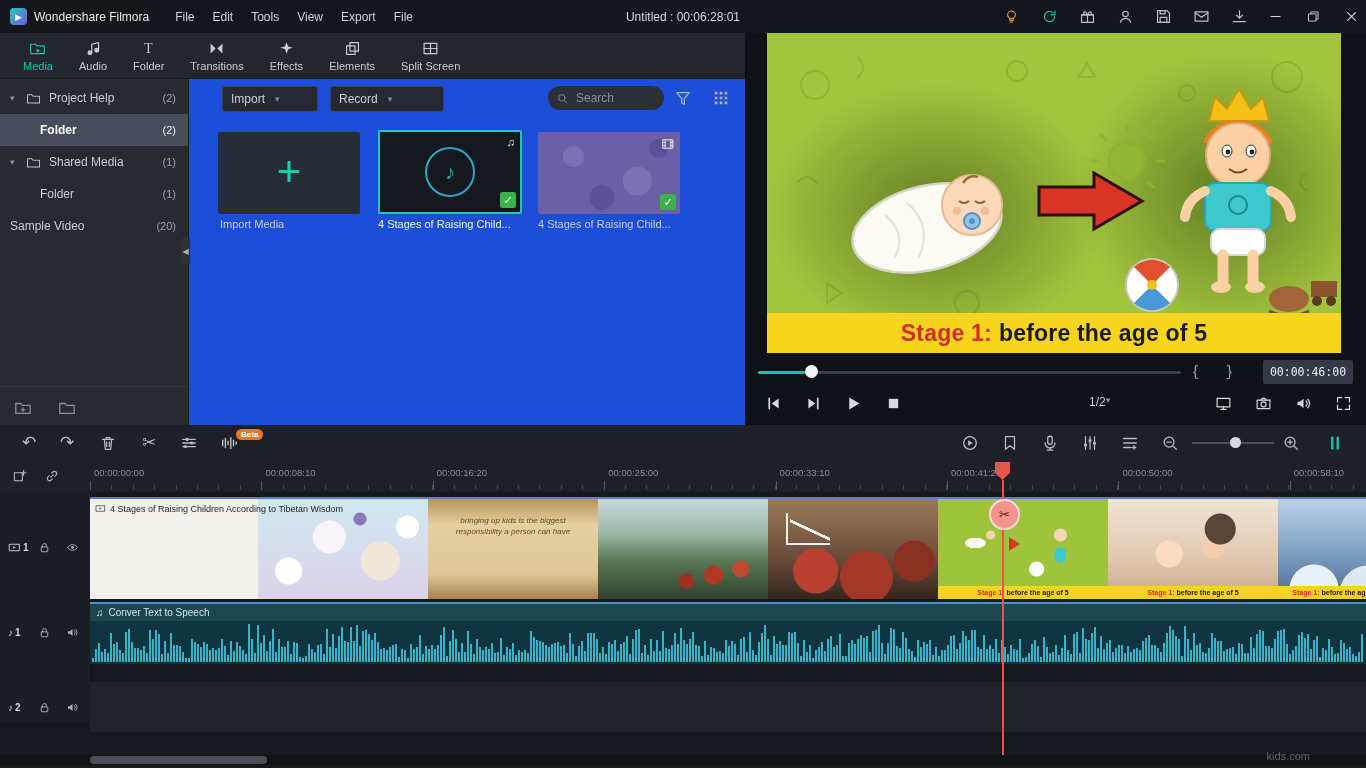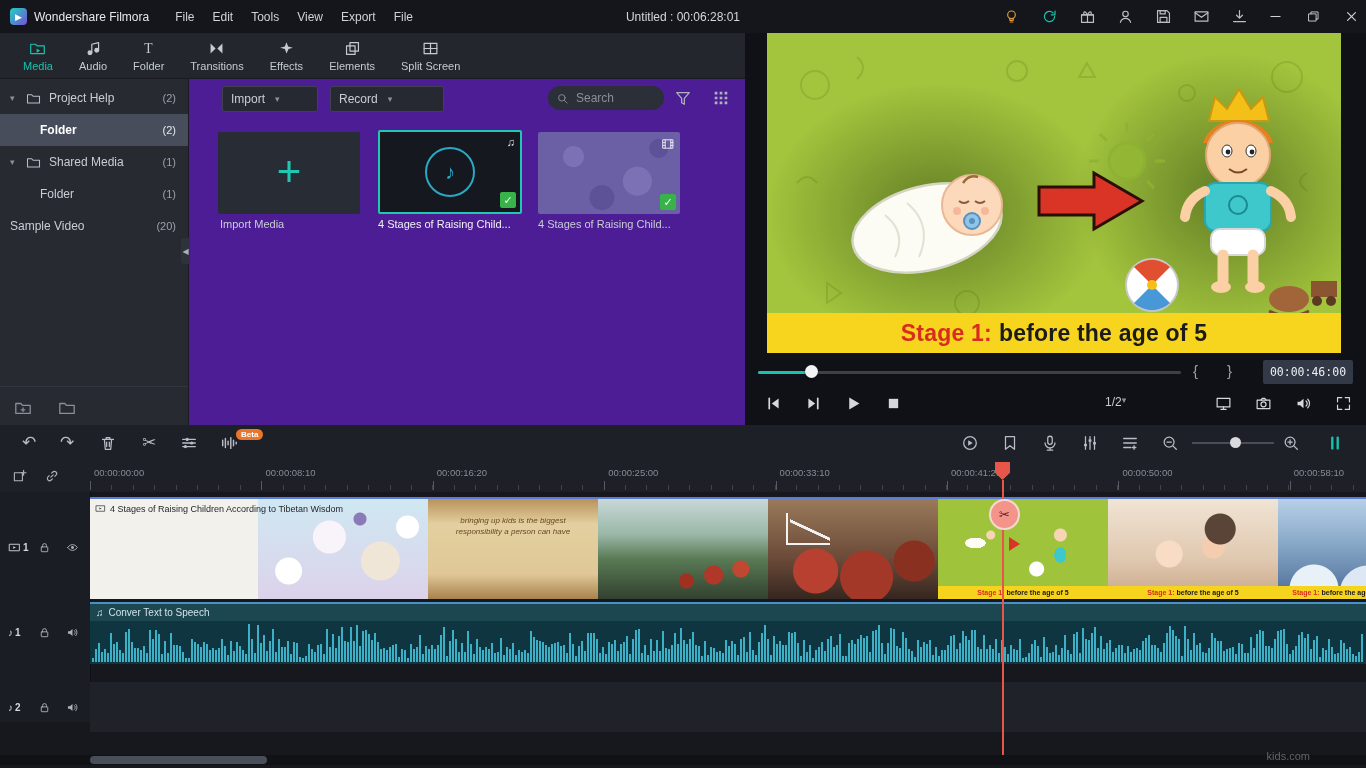--- a/index.html
+++ b/index.html
@@ -46,21 +46,21 @@
   .sb-row.selected{background:#474d5a;}
   .sb-row.selected .sb-label{color:#fff;font-weight:bold;}
   .sb-row.selected .sb-count{color:#e8eaee;}
   .sb-footer{position:absolute;left:0;bottom:8px;width:100%;border-top:1px solid #33363e;padding-top:12px;display:flex;gap:26px;}
   .sb-footer .icn{width:18px;height:18px;color:#8a8f98;margin-left:14px;}
   .sb-footer .icn + .icn{margin-left:0;}
   .collapse-tab{position:absolute;left:181px;top:238px;width:9px;height:26px;background:#2e323a;border-radius:3px 0 0 3px;
     color:#aab0ba;display:flex;align-items:center;justify-content:center;font-size:8px;cursor:pointer;z-index:6;}
 
   
-  .media-panel{position:absolute;left:188px;top:78px;width:557px;height:347px;background:#4c1d95;}
+  .media-panel{position:absolute;left:188px;top:78px;width:557px;height:347px;background:#1d4ed8;}
   .mp-controls{position:absolute;left:0;top:8px;width:100%;height:26px;}
   .dropdown{position:absolute;height:24px;border:1px solid #3f434d;border-radius:3px;display:flex;align-items:center;
     font-size:12px;color:#c9cdd4;padding:0 8px;gap:10px;cursor:pointer;background:#262932;}
   .dropdown .chev{font-size:9px;color:#8a8f98;}
   .searchbox{position:absolute;left:360px;top:0;width:100px;height:24px;border-radius:12px;background:#2b2f38;display:flex;align-items:center;padding:0 8px;gap:5px;}
   .searchbox .icn{width:13px;height:13px;color:#8a8f98;}
   .searchbox input{background:transparent;border:none;outline:none;color:#c9cdd4;font-size:12px;width:70px;font-family:inherit;}
   .searchbox input::placeholder{color:#8a8f98;}
   .mp-icn{position:absolute;top:3px;width:18px;height:18px;color:#aeb3bb;cursor:pointer;}
 
@@ -89,21 +89,21 @@
   .pv-caption b{color:#d92c20;margin-right:7px;}
   .pv-slider-row{position:absolute;left:0;top:329px;width:100%;height:22px;}
   .pv-track{position:absolute;left:13px;top:9px;width:423px;height:3px;border-radius:2px;background:#3c4049;}
   .pv-track-fill{position:absolute;left:0;top:0;height:3px;width:53px;border-radius:2px;background:#17c3ae;}
   .pv-knob{position:absolute;left:60px;top:3px;width:13px;height:13px;border-radius:50%;background:#f2f3f5;box-shadow:0 1px 2px rgba(0,0,0,.6);}
   .pv-brace{position:absolute;top:0;font-size:15px;color:#9aa0a8;cursor:pointer;}
   .pv-timecode{position:absolute;left:518px;top:-2px;width:90px;height:24px;background:#343947;border-radius:2px;color:#eceef2;
     font-family:"DejaVu Sans Mono",monospace;font-size:11.5px;display:flex;align-items:center;justify-content:center;}
   .pv-controls{position:absolute;left:0;top:356px;width:100%;height:30px;}
   .pv-controls .icn{position:absolute;width:17px;height:17px;color:#d5d8dd;cursor:pointer;top:6px;}
-  .pv-quality{position:absolute;left:360px;top:6px;width:82px;display:flex;color:#c9ccd2;font-size:12px;cursor:pointer;}
+  .pv-quality{position:absolute;left:344px;top:6px;width:82px;display:flex;color:#c9ccd2;font-size:12px;cursor:pointer;}
   .pv-quality .chev{font-size:9px;color:#8a8f98;}
 
   
   .timeline{position:absolute;left:0;top:425px;width:1366px;height:343px;background:#16181d;}
   .tl-toolbar{position:absolute;left:0;top:0;width:100%;height:36px;background:#1d2026;border-bottom:1px solid #121419;}
   .tl-toolbar .icn{position:absolute;top:9px;width:18px;height:18px;color:#b9bdc6;cursor:pointer;}
   .tl-toolbar .txt-icn{font-size:17px;line-height:18px;}
   .beta-badge{position:absolute;left:236px;top:4px;background:#e8762c;color:#fff;font-size:8px;font-weight:bold;border-radius:7px;padding:1px 5px;}
   .zoom-track{position:absolute;left:1192px;top:17px;width:82px;height:2px;background:#4a4e58;}
   .zoom-knob{position:absolute;left:1230px;top:12px;width:11px;height:11px;border-radius:50%;background:#d8dade;cursor:pointer;}

